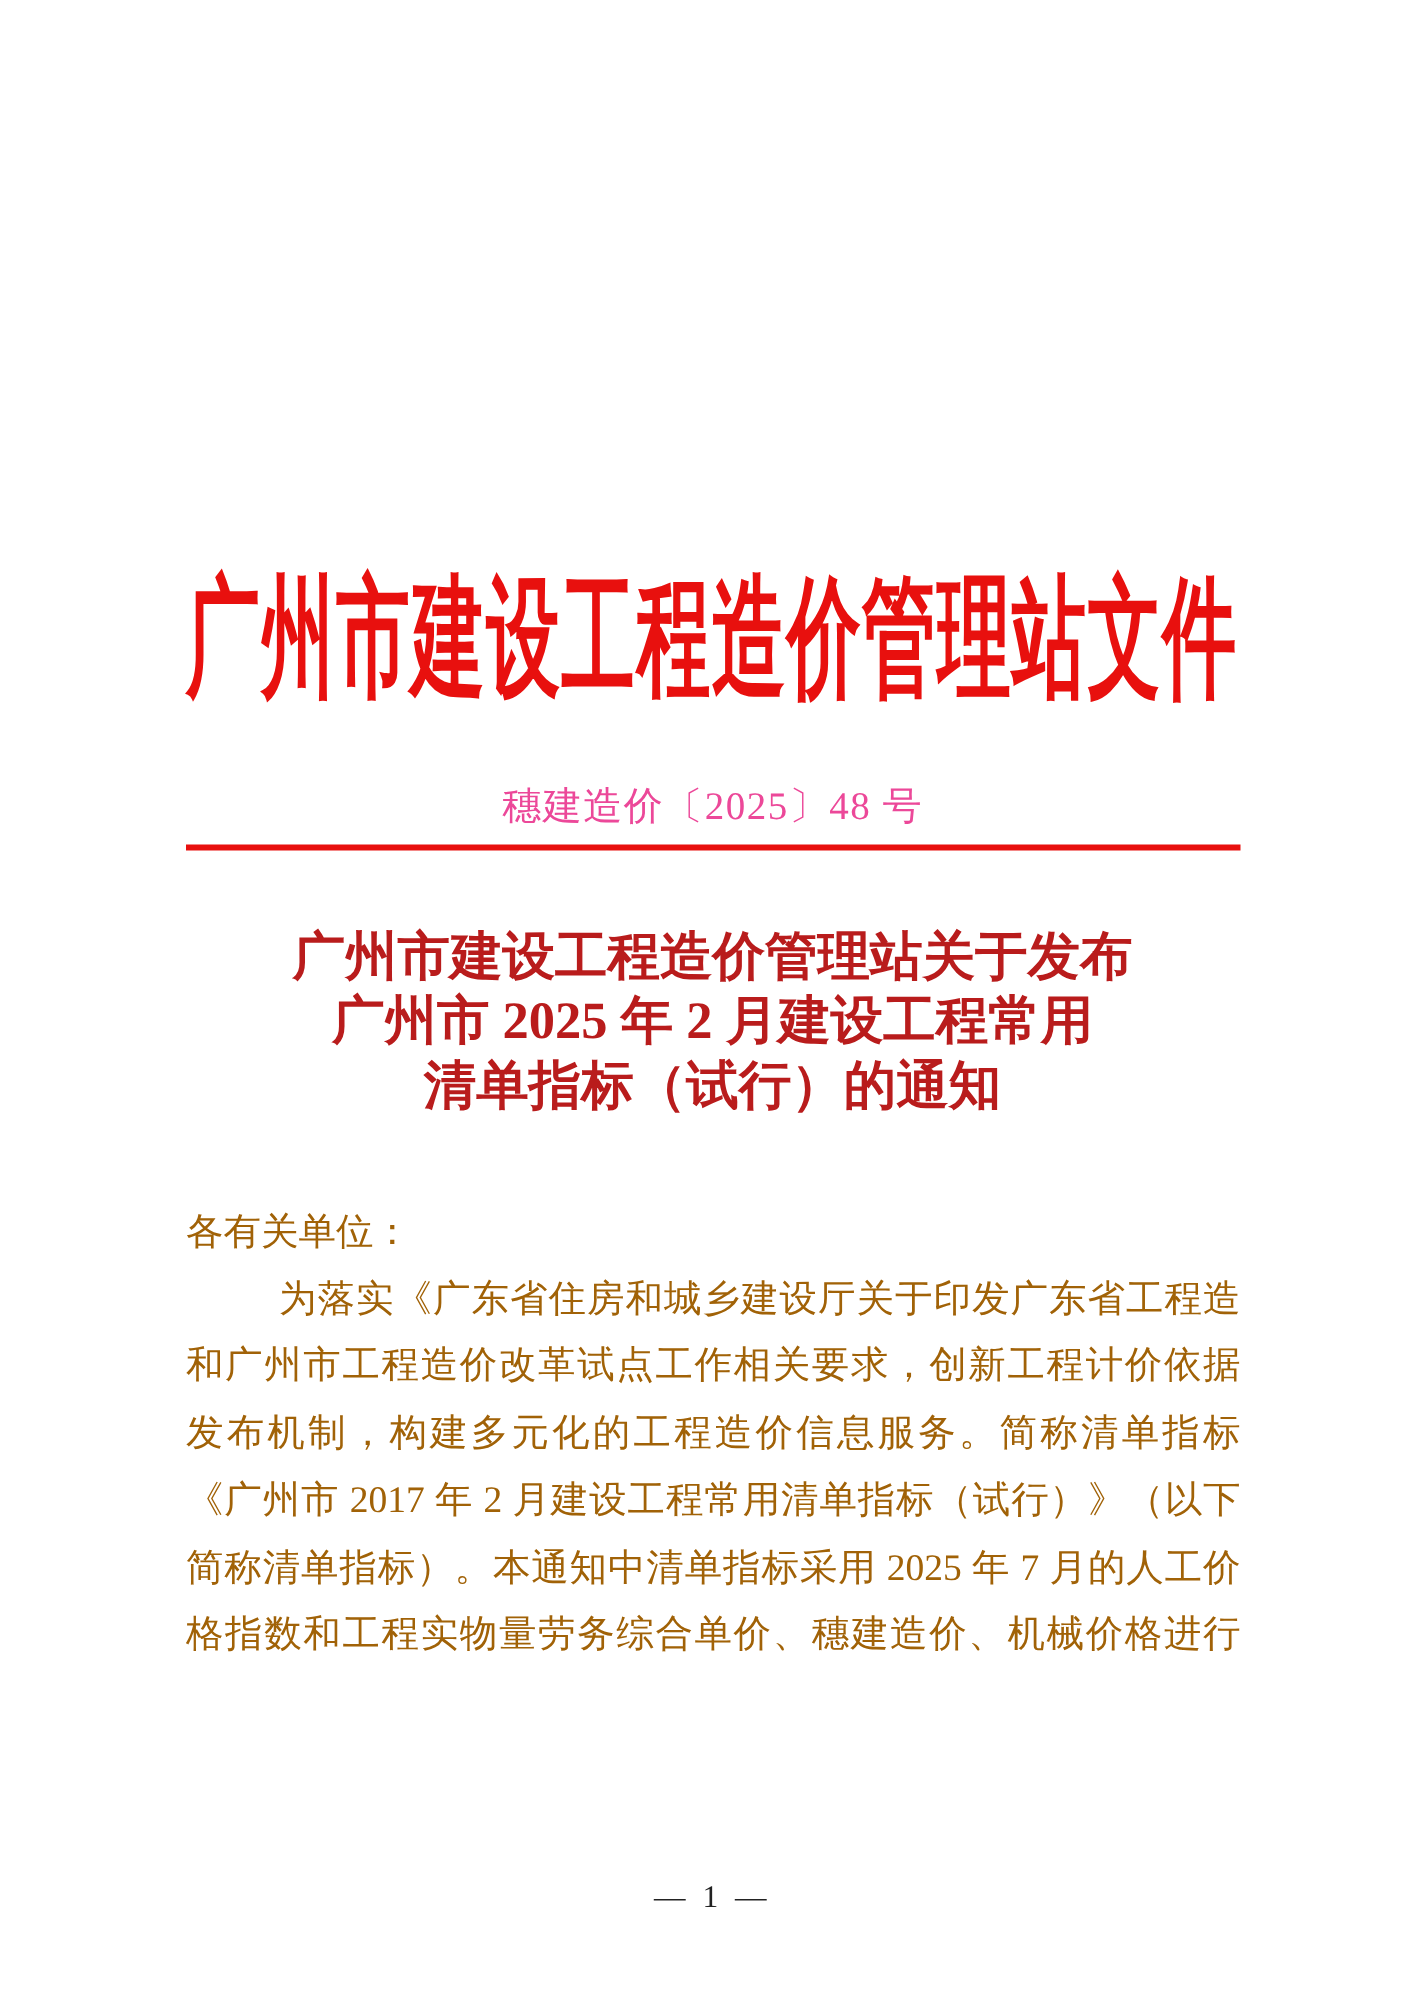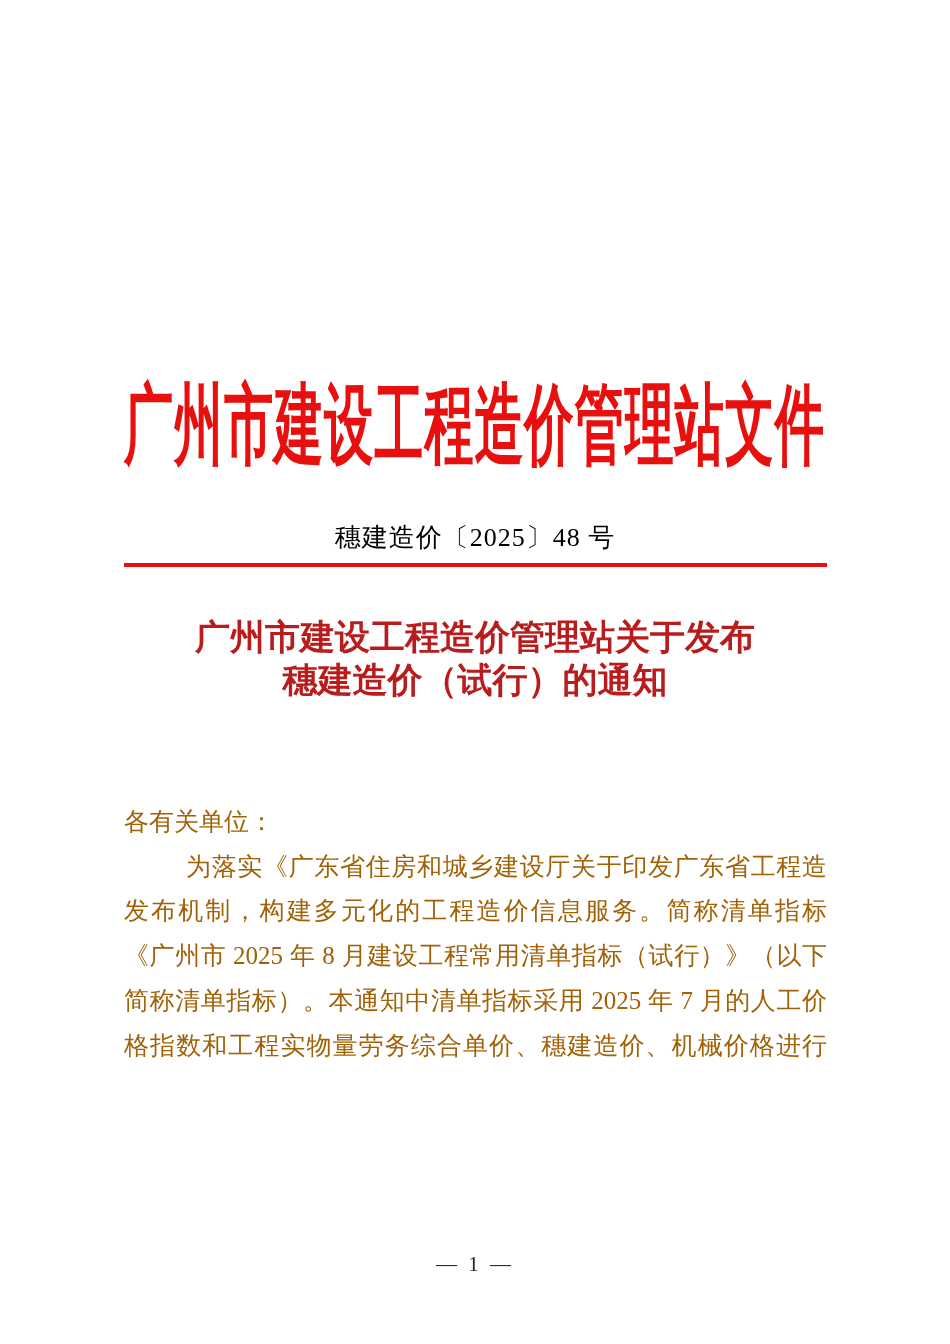--- a/index.html
+++ b/index.html
@@ -33,21 +33,21 @@
     white-space: nowrap;
   }
   
   .doc-number {
     position: absolute;
     left: 0;
     top: 520px;
     width: 100%;
     text-align: center;
     font-size: 26px;
-    color: #000000;
+    color: #ec4899;
     letter-spacing: 1px;
   }
   
   .red-line {
     position: absolute;
     left: 124px;
     top: 563px;
     width: 703px;
     height: 4px;
     background: #e8100e;
@@ -103,27 +103,29 @@
 <div class="page">
 
   <div class="red-header">广州市建设工程造价管理站文件</div>
 
   <div class="doc-number">穗建造价〔2025〕48 号</div>
 
   <div class="red-line"></div>
 
   <div class="doc-title">
     <div>广州市建设工程造价管理站关于发布</div>
-    <div>穗建造价（试行）的通知</div>
+    <div>广州市 2025 年 2 月建设工程常用</div>
+    <div>清单指标（试行）的通知</div>
   </div>
 
   <div class="body-block">
     <div class="salutation">各有关单位：</div>
     <div class="body-line first-line">为落实《广东省住房和城乡建设厅关于印发广东省工程造</div>
+    <div class="body-line">和广州市工程造价改革试点工作相关要求，创新工程计价依据</div>
     <div class="body-line">发布机制，构建多元化的工程造价信息服务。简称清单指标</div>
-    <div class="body-line">《广州市 2025 年 8 月建设工程常用清单指标（试行）》（以下</div>
+    <div class="body-line">《广州市 2017 年 2 月建设工程常用清单指标（试行）》（以下</div>
     <div class="body-line">简称清单指标）。本通知中清单指标采用 2025 年 7 月的人工价</div>
     <div class="body-line">格指数和工程实物量劳务综合单价、穗建造价、机械价格进行</div>
   </div>
 
   <div class="page-number">— 1 —</div>
 
 </div>
 
 </body></html>

